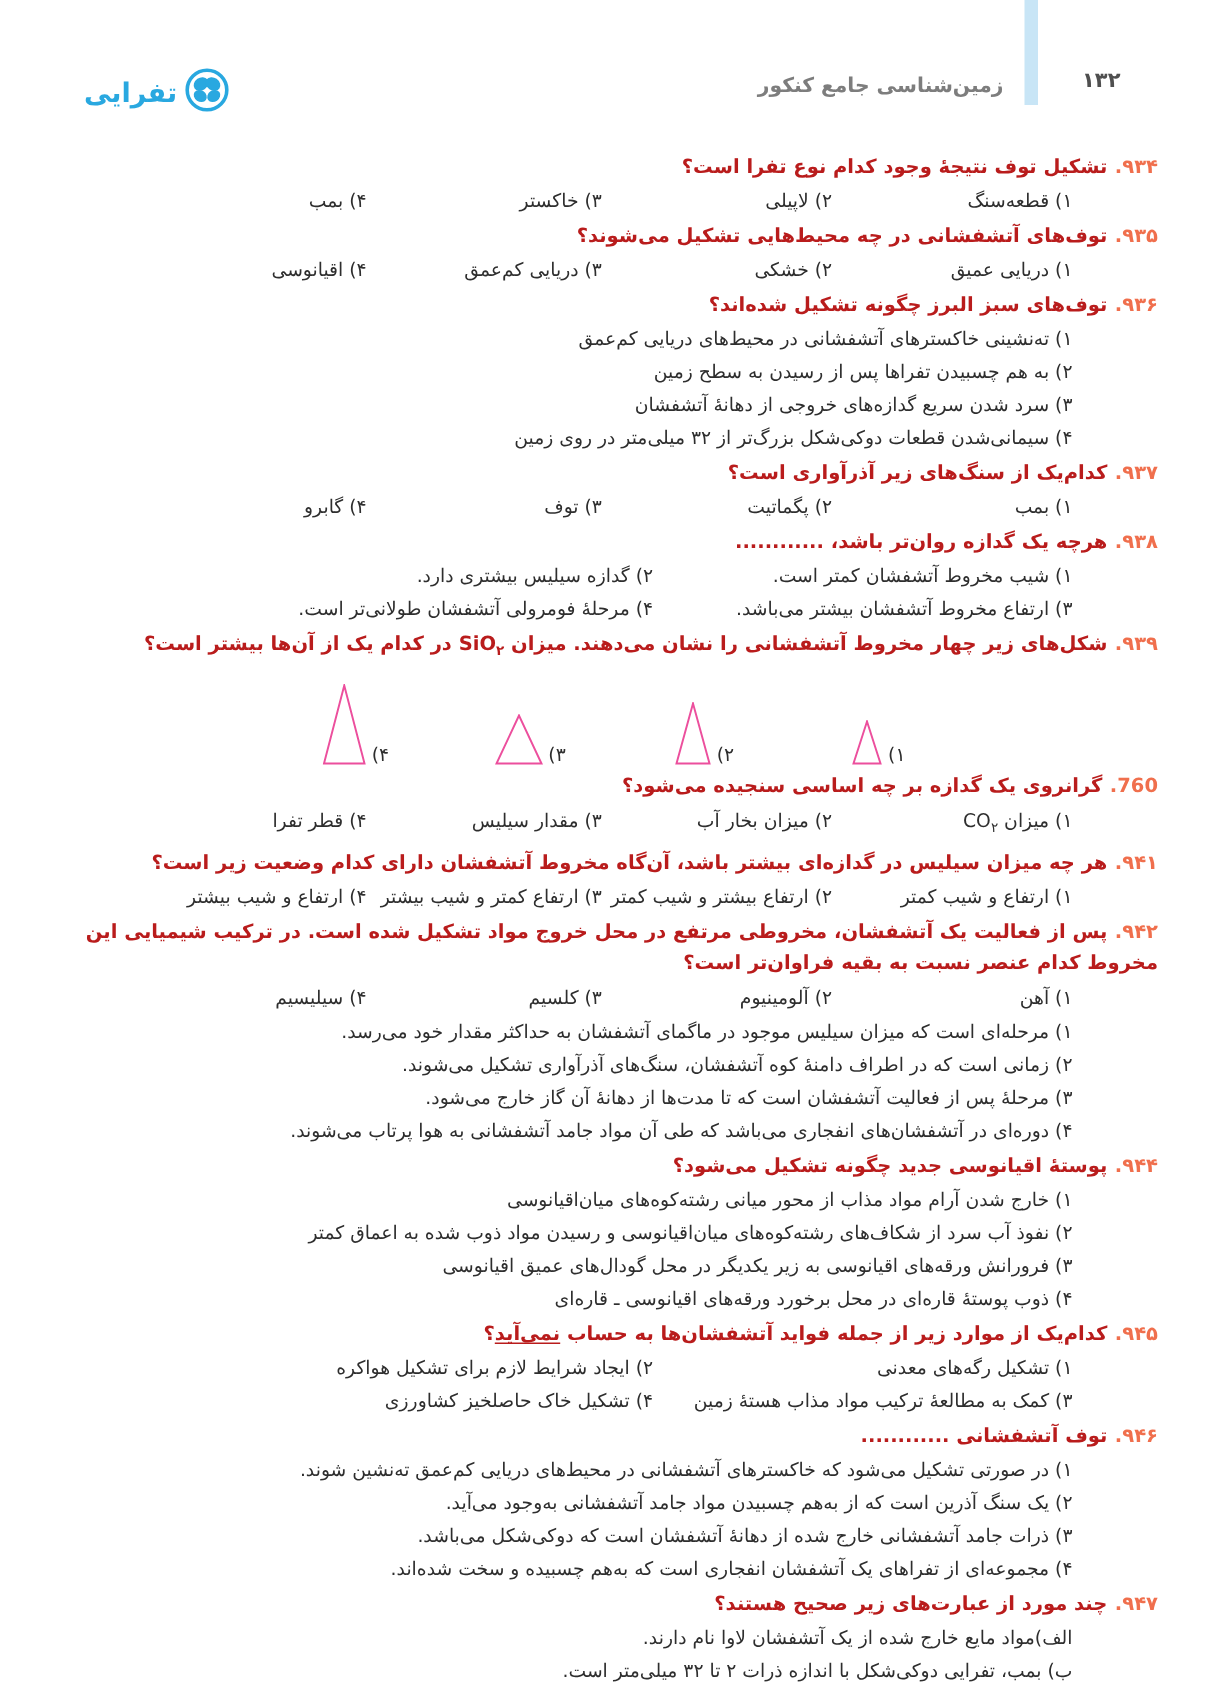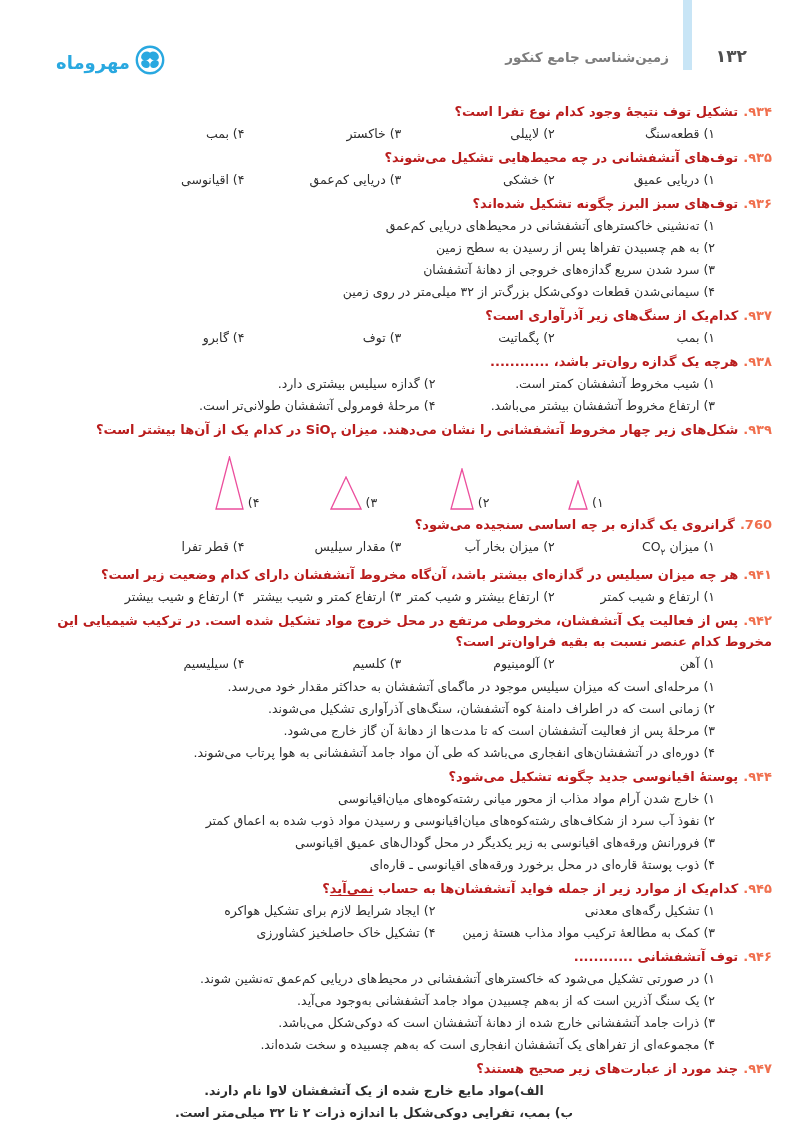--- a/index.html
+++ b/index.html
@@ -2,35 +2,35 @@
 <html lang="fa" dir="rtl"><head>
 <meta charset="utf-8">
 <style>
   html,body { margin:0; padding:0; background:#ffffff; }
   body { width:805px; height:1138px; font-family:"DejaVu Sans","Liberation Sans",sans-serif; color:#2e2e2e; direction:rtl; }
   .page { position:relative; width:805px; height:1138px; overflow:hidden; background:#fff; }
 
   
   .hdr { position:absolute; top:0; left:0; right:0; height:96px; }
   .vbar { position:absolute; top:0; right:113px; width:9px; height:70px; background:#c8e5f6; }
-  .pagenum { position:absolute; top:46px; right:58px; font-size:17px; font-weight:bold; color:#4f4f4f; }
+  .pagenum { position:absolute; top:46px; right:58px; font-size:14px; font-weight:bold; color:#4f4f4f; }
   .booktitle { position:absolute; top:49px; right:136px; font-size:13.5px; font-weight:bold; color:#7d7d7d; }
   .logo { position:absolute; top:45px; left:56px; display:flex; direction:ltr; align-items:center; gap:5px; }
   .logo .ltxt { color:#29a8e0; font-weight:bold; font-size:18px; }
 
   
   .content { position:absolute; top:99px; right:33px; left:33px; font-size:12.5px; }
   .q { margin-bottom:1px; }
   .qh { line-height:21px; font-weight:bold; font-size:13px; margin:2px 0 1px; }
   .qnum { color:#f06f4d; margin-left:5px; }
   .qtext { color:#b91c1c;margin-top:43px; }
   .opts4 { display:grid; grid-template-columns:23.5% 22.5% 23% 31%; padding-right:57px; line-height:22px; }
   .opts2 { display:grid; grid-template-columns:41% 59%; padding-right:57px; line-height:22px; }
   .optsS .opt { display:block; padding-right:57px; line-height:22px; }
-  .stmt { display:block; padding-right:57px; line-height:22px; font-weight:bold;text-align:center; }
+  .stmt { display:block; padding-right:57px; line-height:22px; font-weight:normal; }
   .frm { direction:ltr; unicode-bidi:embed; }
   .frm sub { font-size:9px; }
   .u { text-decoration:underline; text-underline-offset:2px; }
 
   
   .tri-row { display:grid; grid-template-columns:repeat(4,1fr); width:465px; margin:6px 128px 4px 0; }
   .tri-cell { display:flex; align-items:flex-end; justify-content:center; gap:4px; height:58px; }
   .tri-cell svg { display:block; }
   .tri-cell polygon { fill:none; stroke:#ec4f9d; stroke-width:1.3; }
   .tlabel { font-size:12.5px; line-height:14px; }
@@ -38,21 +38,21 @@
 </head>
 <body>
 
 <div class="page">
 
   <div class="hdr">
     <div class="vbar"></div>
     <div class="pagenum">۱۳۲</div>
     <div class="booktitle">زمین‌شناسی جامع کنکور</div>
     <div class="logo">
-      <span class="ltxt">مهروماه</span>
+      <span class="ltxt">تفرایی</span>
       <span>
         <svg width="30" height="30" viewBox="0 0 30 30">
           <circle cx="15" cy="15" r="13.2" fill="none" stroke="#29a8e0" stroke-width="2.4"></circle>
           <ellipse cx="11" cy="11" rx="5.2" ry="4.2" fill="#29a8e0" transform="rotate(-35 11 11)"></ellipse>
           <ellipse cx="19" cy="11" rx="5.2" ry="4.2" fill="#29a8e0" transform="rotate(35 19 11)"></ellipse>
           <ellipse cx="10.5" cy="19" rx="4.6" ry="3.8" fill="#29a8e0" transform="rotate(35 10.5 19)"></ellipse>
           <ellipse cx="19.5" cy="19" rx="4.6" ry="3.8" fill="#29a8e0" transform="rotate(-35 19.5 19)"></ellipse>
         </svg>
       </span>
     </div>

